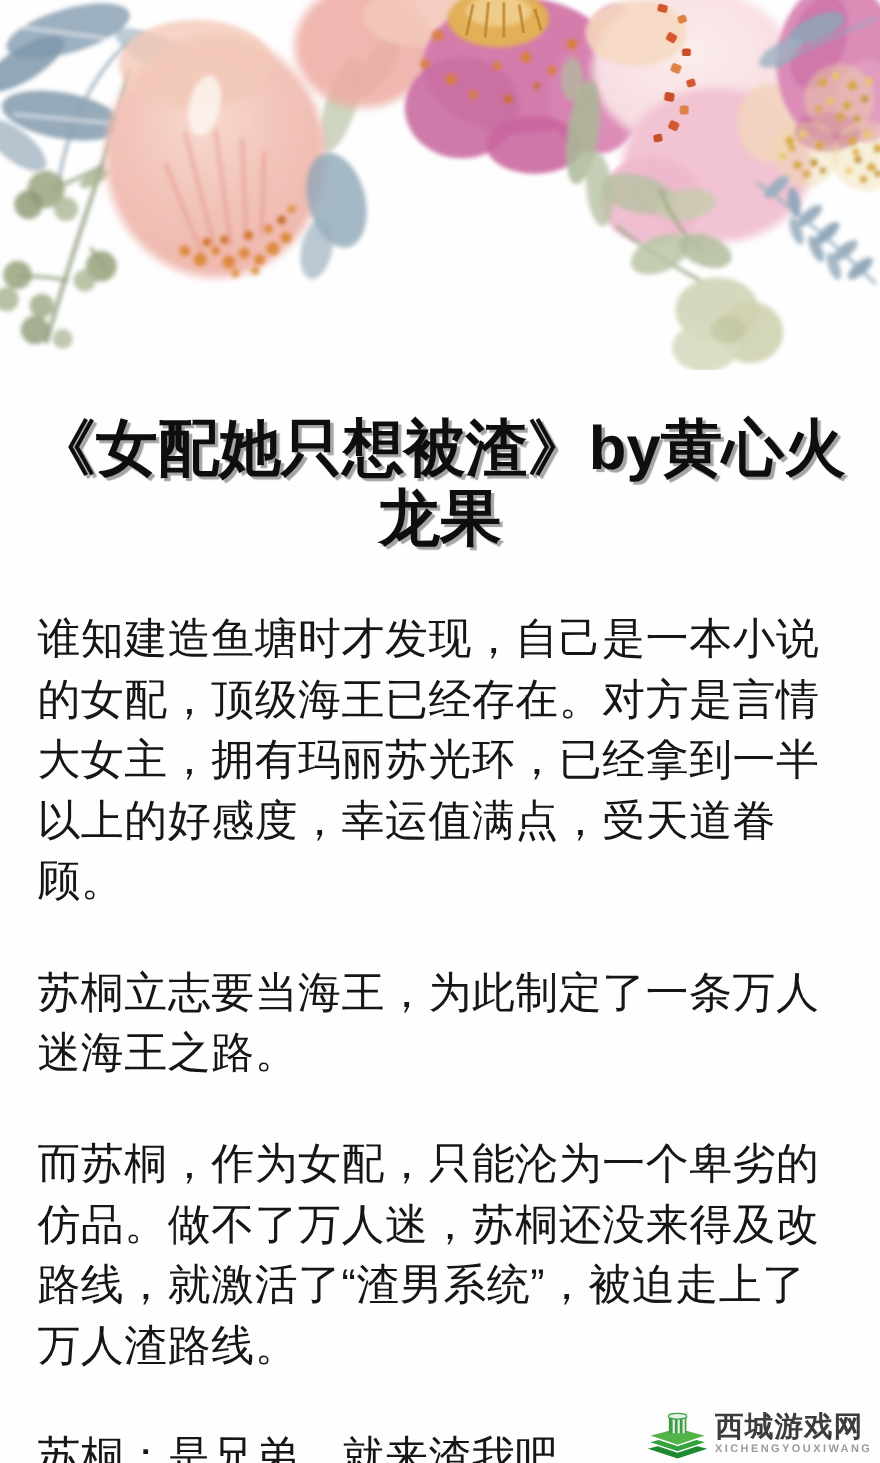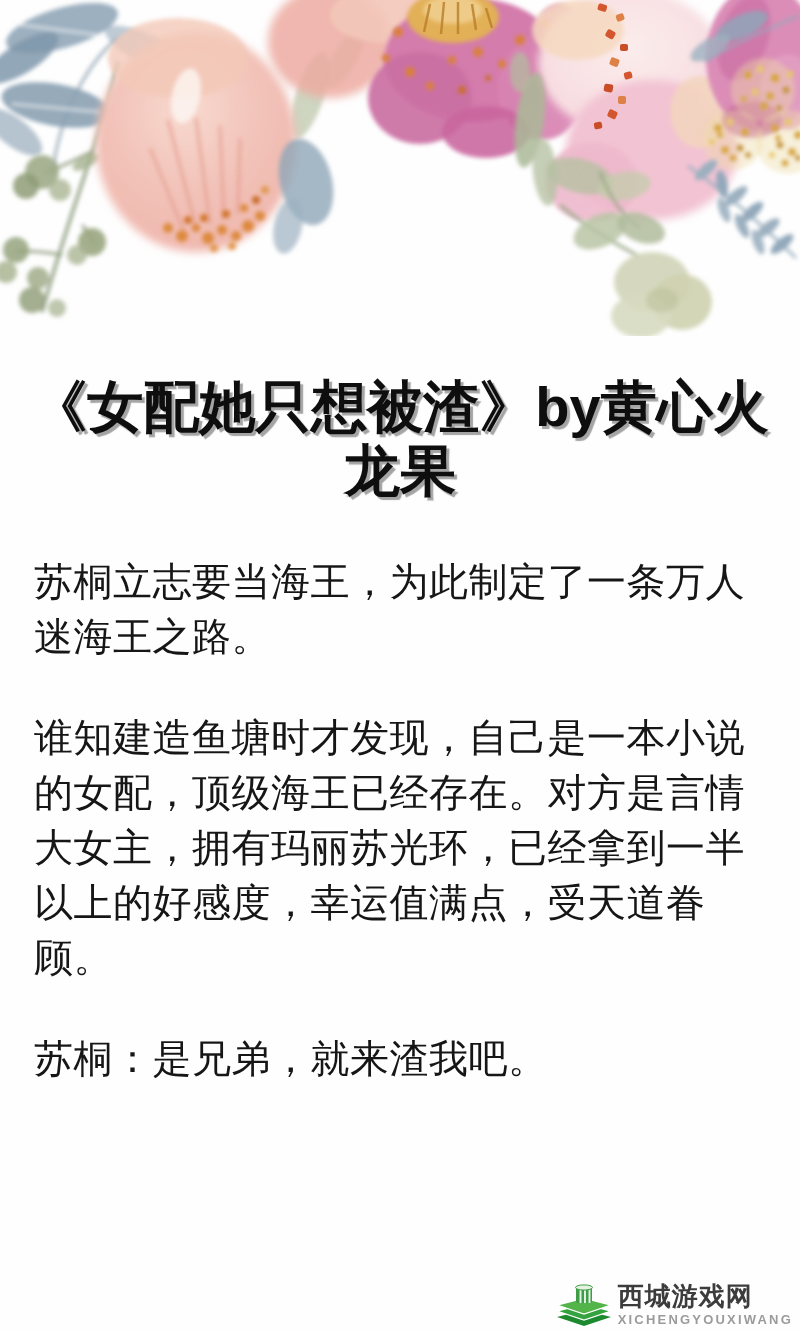--- a/index.html
+++ b/index.html
@@ -46,21 +46,21 @@
   .wm-logo { width: 58px; height: 44px; }
   .wm-text { display: flex; flex-direction: column; align-items: flex-start; }
   .wm-name {
     font-size: 26px;
     font-weight: 700;
     color: #3c3c3c;
     line-height: 27px;
     letter-spacing: 1px;
   }
   .wm-latin {
-    font-size: 13px;
+    font-size: 10px;
     font-weight: 700;
     color: #9b9b9b;
     letter-spacing: 2.2px;
     margin-top: 2px;
   }
 </style>
 </head>
 <body>
 
 <div class="art">
@@ -279,22 +279,23 @@
       <ellipse cx="682" cy="302" rx="30" ry="28" fill="#cfd2b0" opacity=".9"></ellipse>
       <ellipse cx="641" cy="316" rx="30" ry="22" fill="#d7dac0" opacity=".9"></ellipse>
       <ellipse cx="662" cy="300" rx="16" ry="12" fill="#bfc49f" opacity=".7"></ellipse>
     </g>
   </svg>
 </div>
 
 <h1 class="title">《女配她只想被渣》by黄心火龙果</h1>
 
 <div class="article">
+  <p>谁知建造鱼塘时才发现，自己是一本小说的女配，顶级海王已经存在。对方是言情大女主，拥有玛丽苏光环，已经拿到一半以上的好感度，幸运值满点，受天道眷顾。</p>
   <p>苏桐立志要当海王，为此制定了一条万人迷海王之路。</p>
-  <p>谁知建造鱼塘时才发现，自己是一本小说的女配，顶级海王已经存在。对方是言情大女主，拥有玛丽苏光环，已经拿到一半以上的好感度，幸运值满点，受天道眷顾。</p>
+  <p>而苏桐，作为女配，只能沦为一个卑劣的仿品。做不了万人迷，苏桐还没来得及改路线，就激活了“渣男系统”，被迫走上了万人渣路线。</p>
   <p>苏桐：是兄弟，就来渣我吧。</p>
 </div>
 
 <div class="watermark">
   <svg class="wm-logo" viewBox="0 0 58 44" aria-hidden="true">
     <polygon points="29,27 56,34 29,43 2,34" fill="#1e8a30"></polygon>
     <polygon points="29,21 56,28 29,37 2,28" fill="#33a23f" stroke="#ffffff" stroke-width="1.3"></polygon>
     <polygon points="29,15 56,22 29,31 2,22" fill="#52b449" stroke="#ffffff" stroke-width="1.3"></polygon>
     <rect x="21" y="4" width="16" height="16" rx="2" fill="#3f9e45"></rect>
     <rect x="24.5" y="4" width="2" height="16" fill="#ffffff" opacity=".85"></rect>

